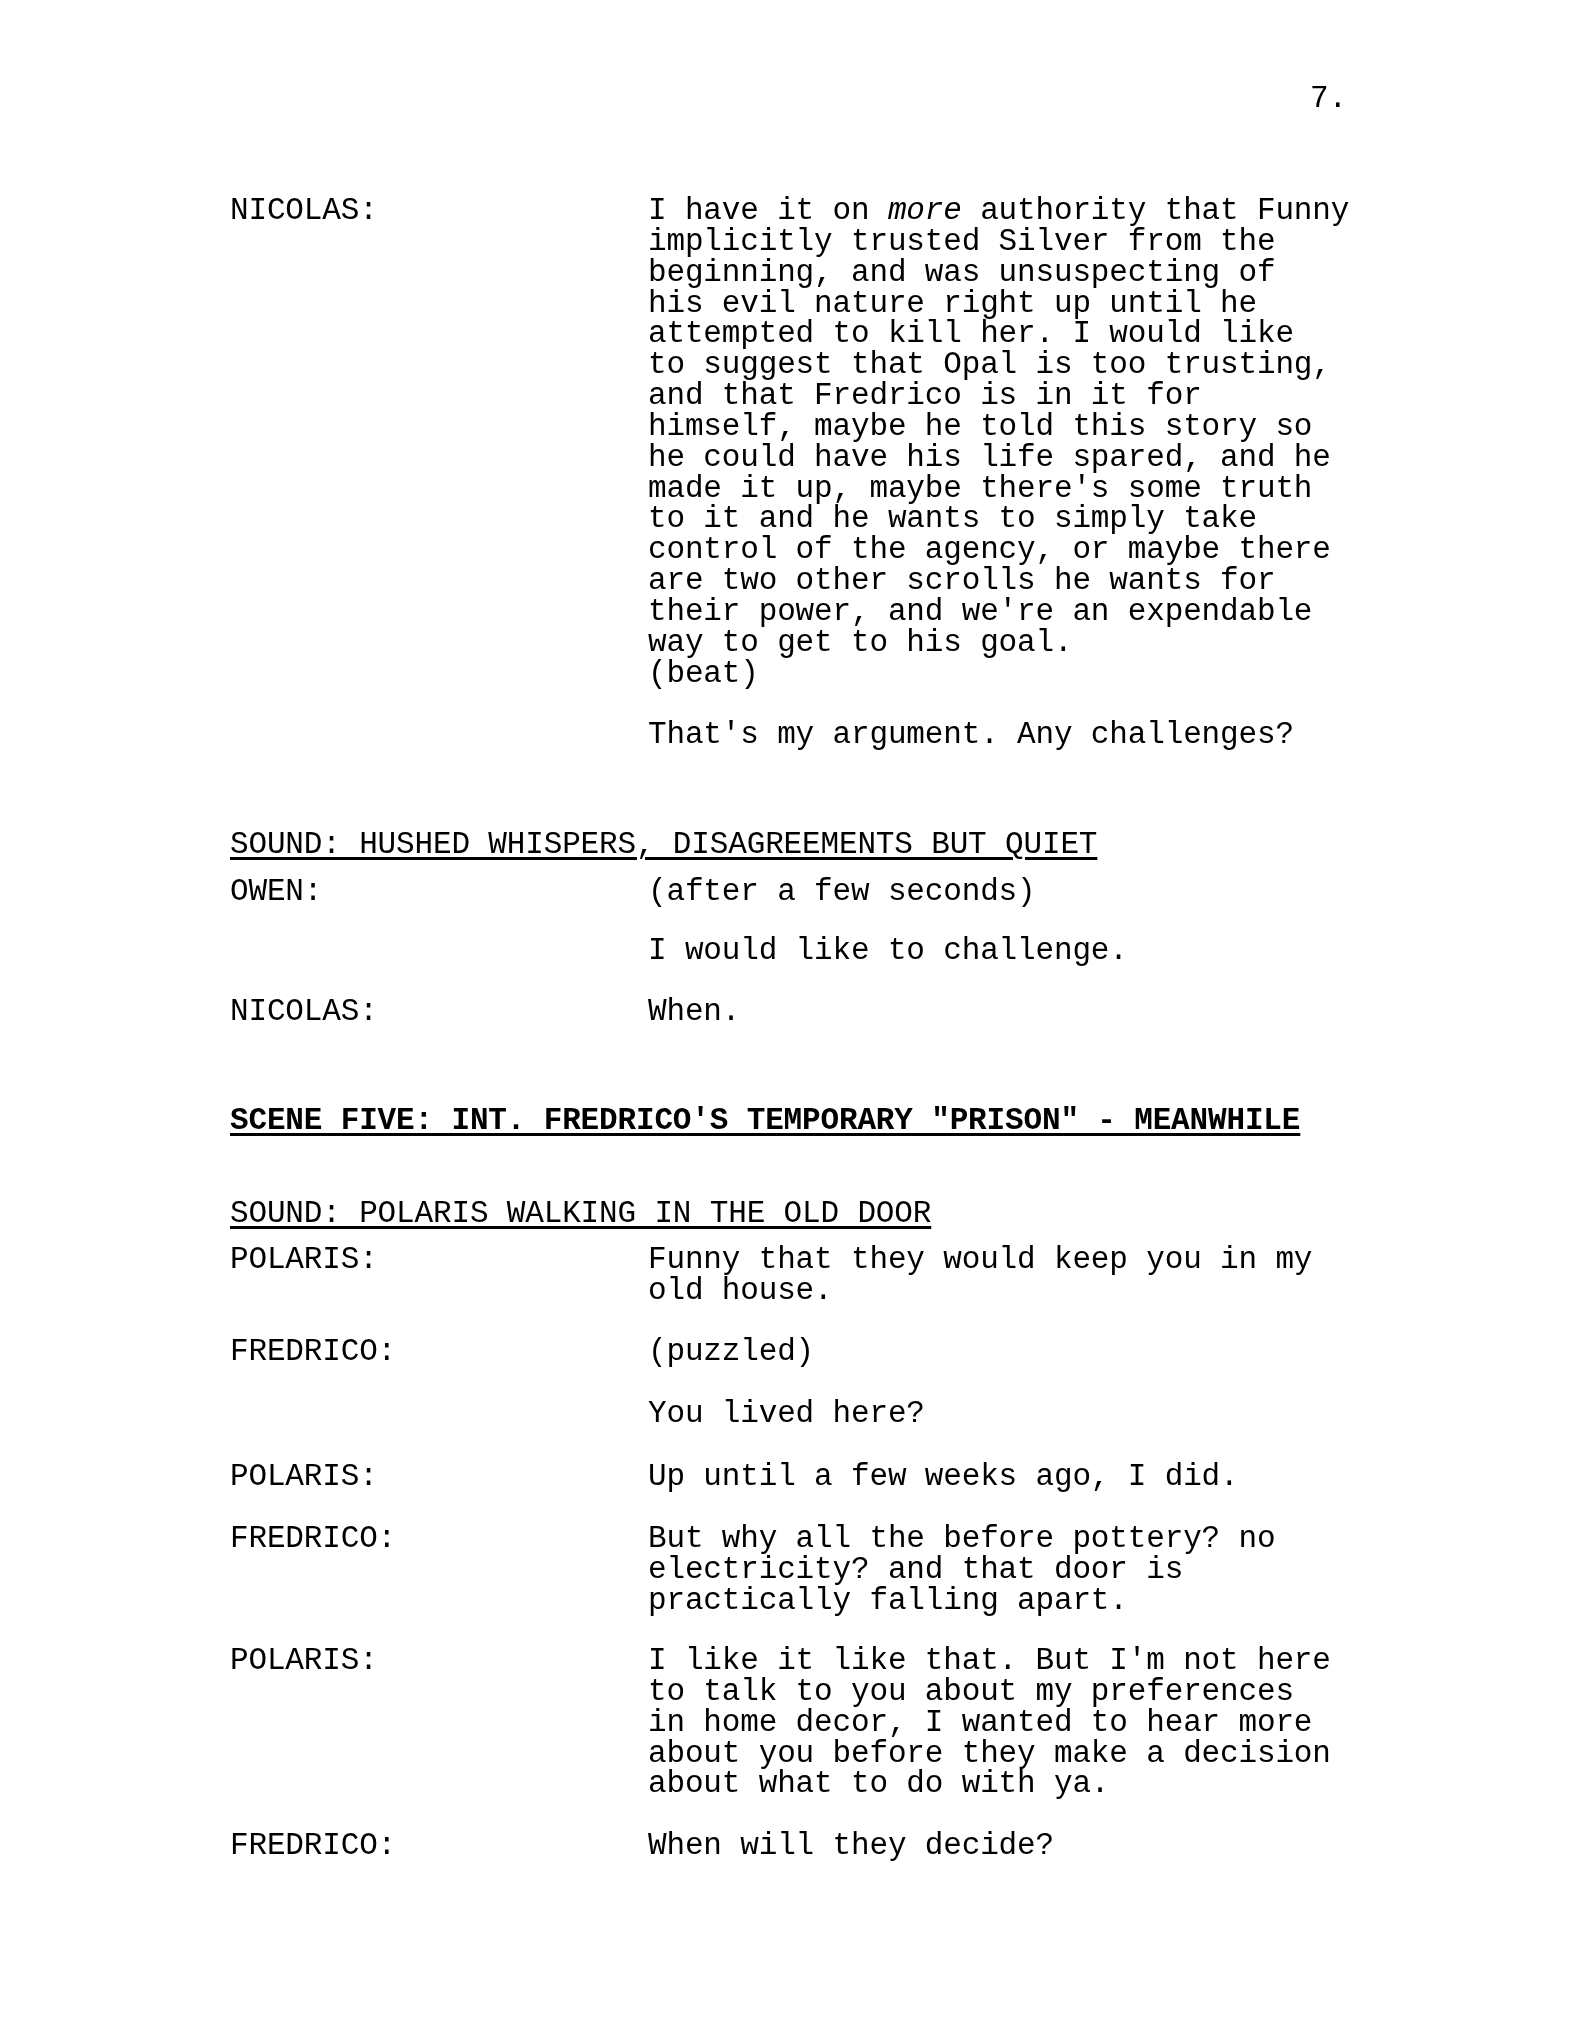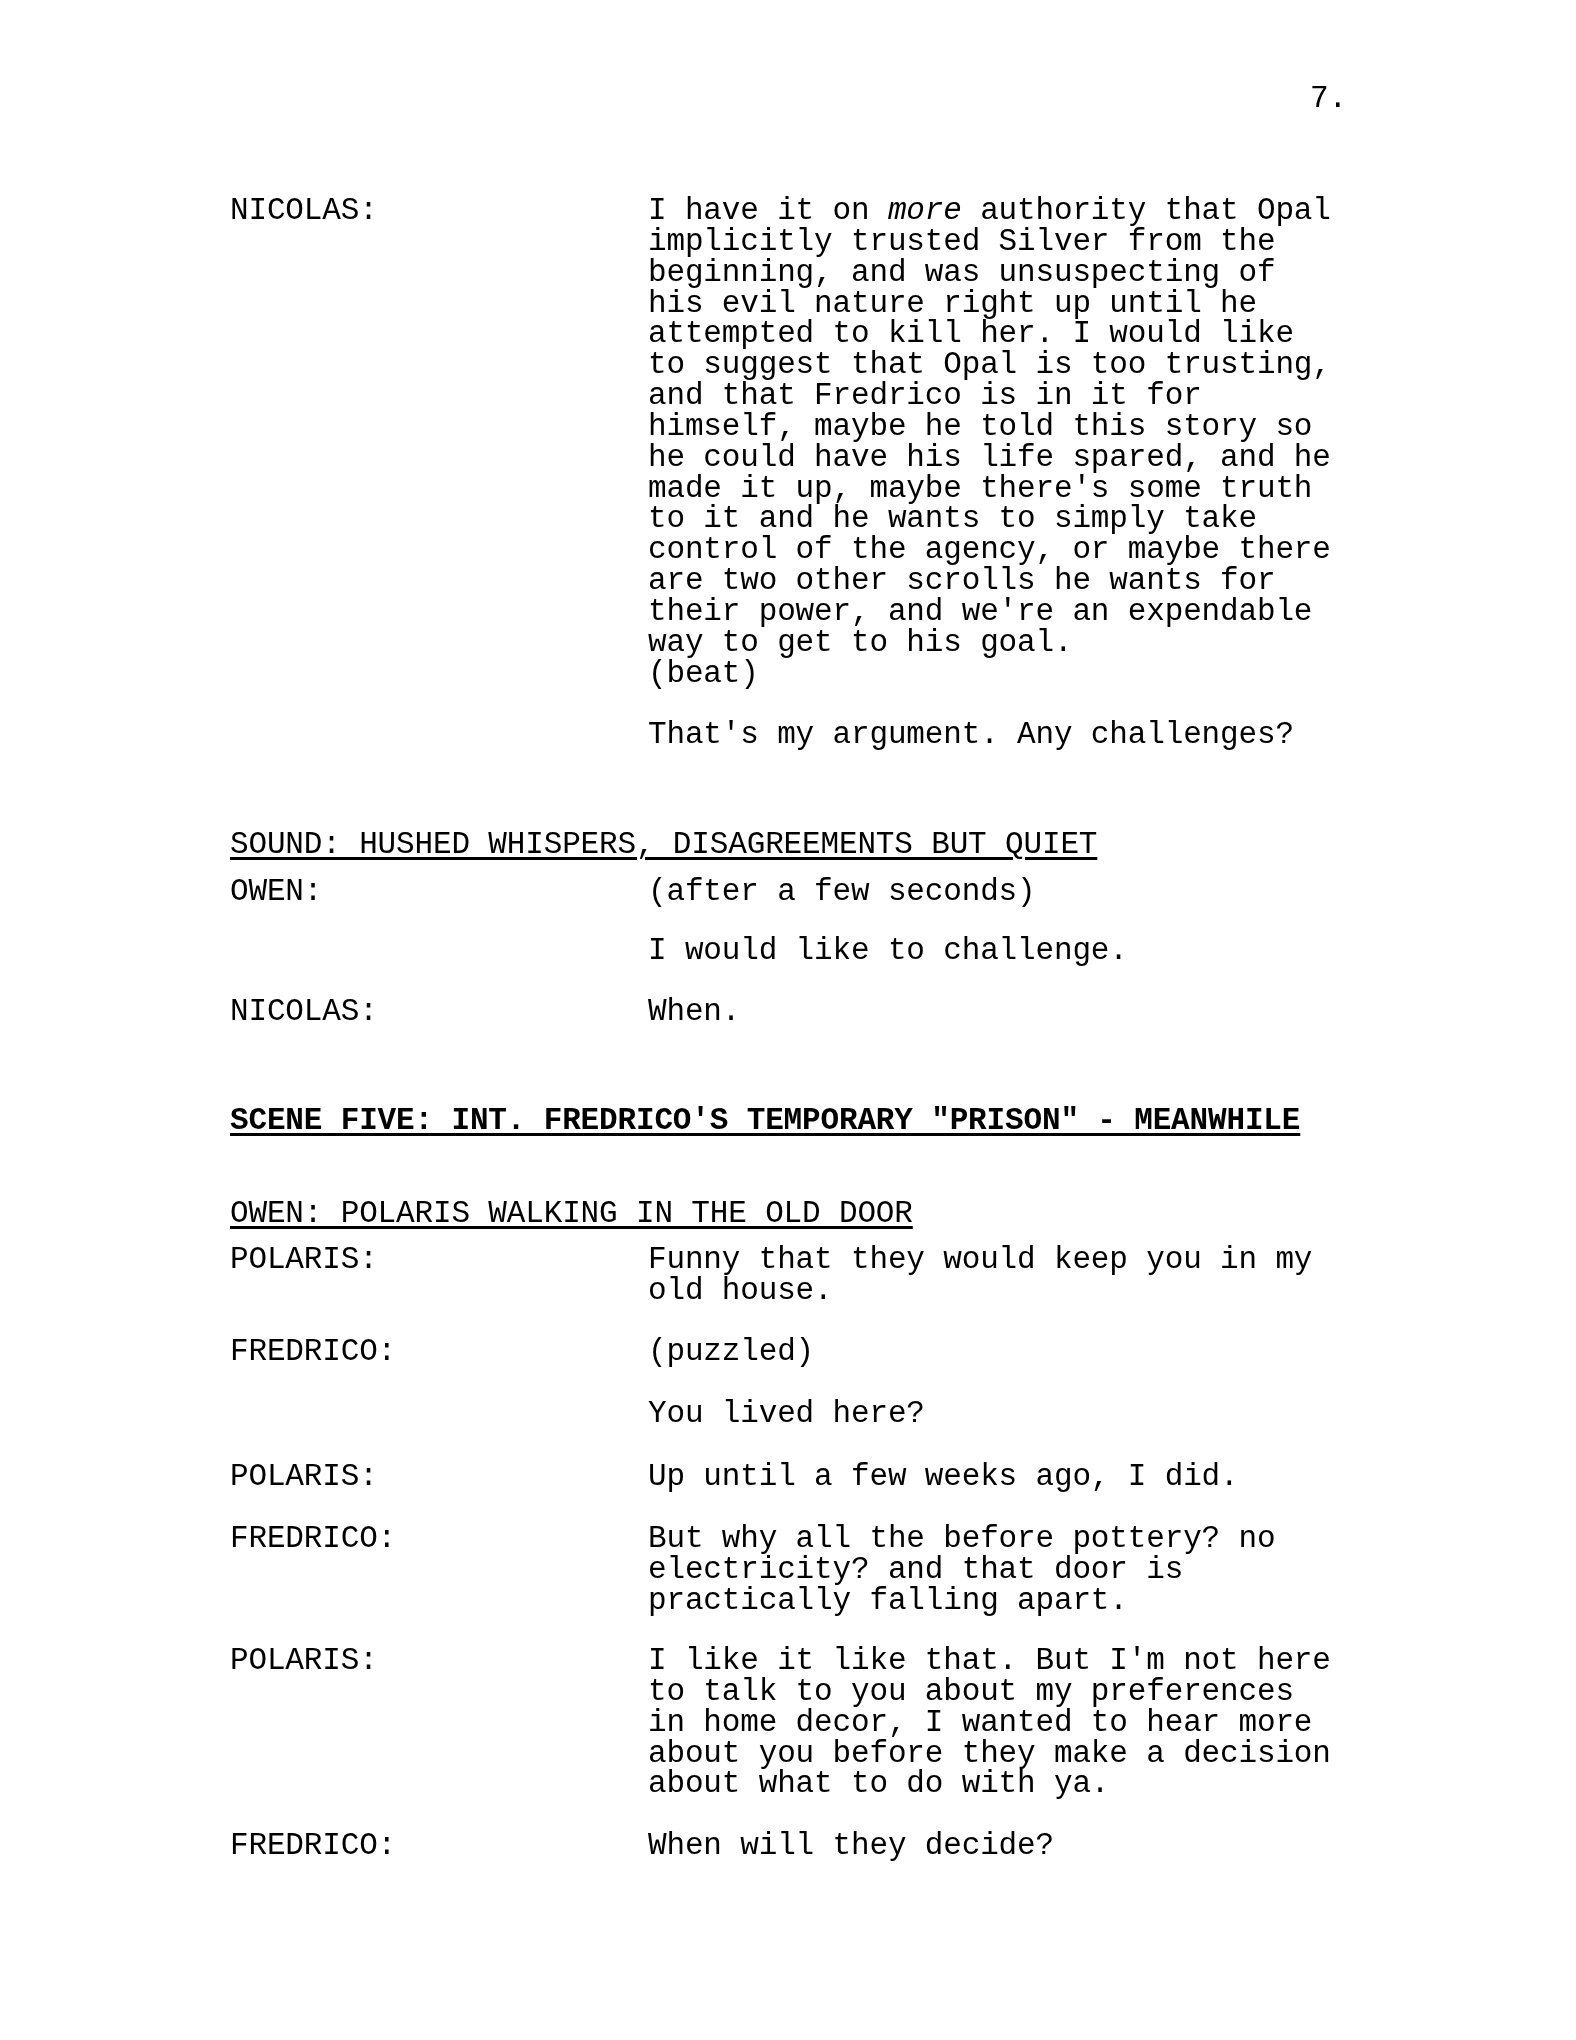--- a/index.html
+++ b/index.html
@@ -62,21 +62,21 @@
 </style>
 </head>
 <body>
 
 <div id="page">
 
   <div id="page-number">7.</div>
 
   <div class="block" style="top:196px">
     <span class="speaker">NICOLAS:</span>
-    <div class="dialogue"><span>I have it on </span><span class="italic">more</span><span> authority that Opal</span><span>
+    <div class="dialogue"><span>I have it on </span><span class="italic">more</span><span> authority that Funny</span><span>
 implicitly trusted Silver from the
 beginning, and was unsuspecting of
 his evil nature right up until he
 attempted to kill her. I would like
 to suggest that Opal is too trusting,
 and that Fredrico is in it for
 himself, maybe he told this story so
 he could have his life spared, and he
 made it up, maybe there's some truth
 to it and he wants to simply take
@@ -107,21 +107,21 @@
   <div class="block" style="top:997px">
     <span class="speaker">NICOLAS:</span>
     <div class="dialogue">When.</div>
   </div>
 
   <div class="block scene" style="top:1090px">
     <span class="cue-text">SCENE FIVE: INT. FREDRICO'S TEMPORARY "PRISON" - MEANWHILE</span>
   </div>
 
   <div class="block" style="top:1183px">
-    <span class="cue-text">OWEN: POLARIS WALKING IN THE OLD DOOR</span>
+    <span class="cue-text">SOUND: POLARIS WALKING IN THE OLD DOOR</span>
   </div>
 
   <div class="block" style="top:1245px">
     <span class="speaker">POLARIS:</span>
     <div class="dialogue">Funny that they would keep you in my
 old house.</div>
   </div>
 
   <div class="block" style="top:1337px">
     <span class="speaker">FREDRICO:</span>

